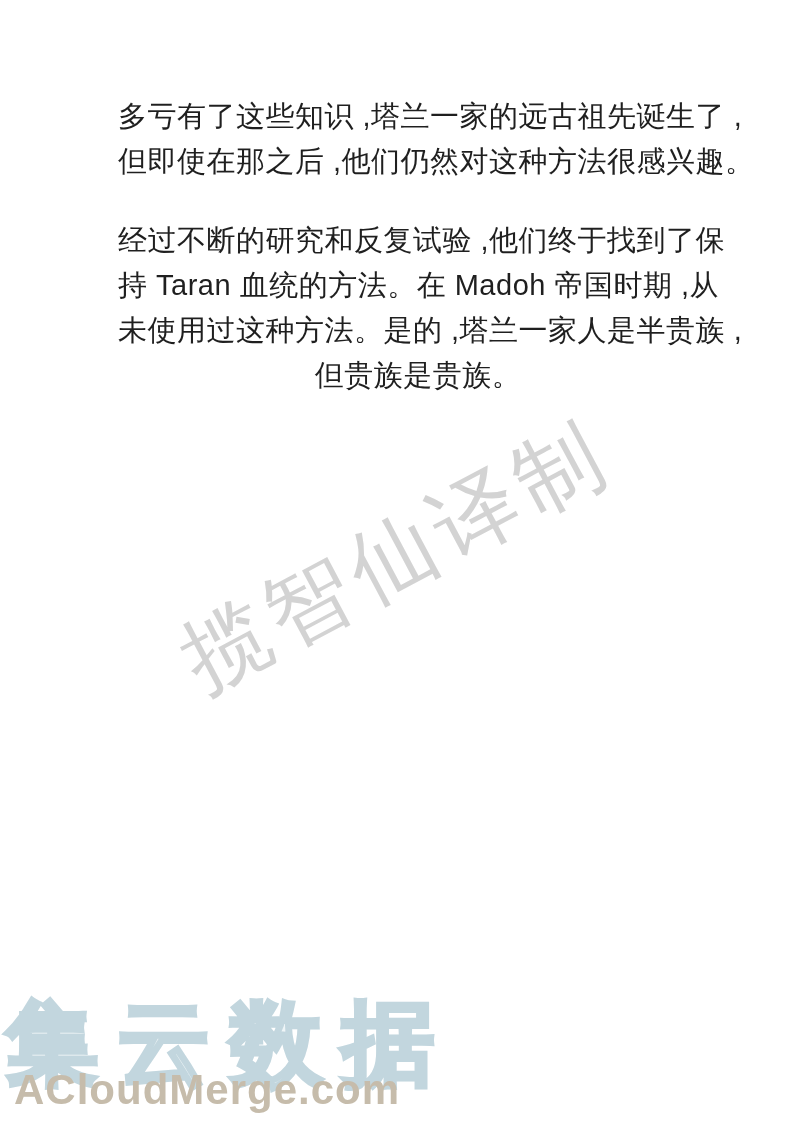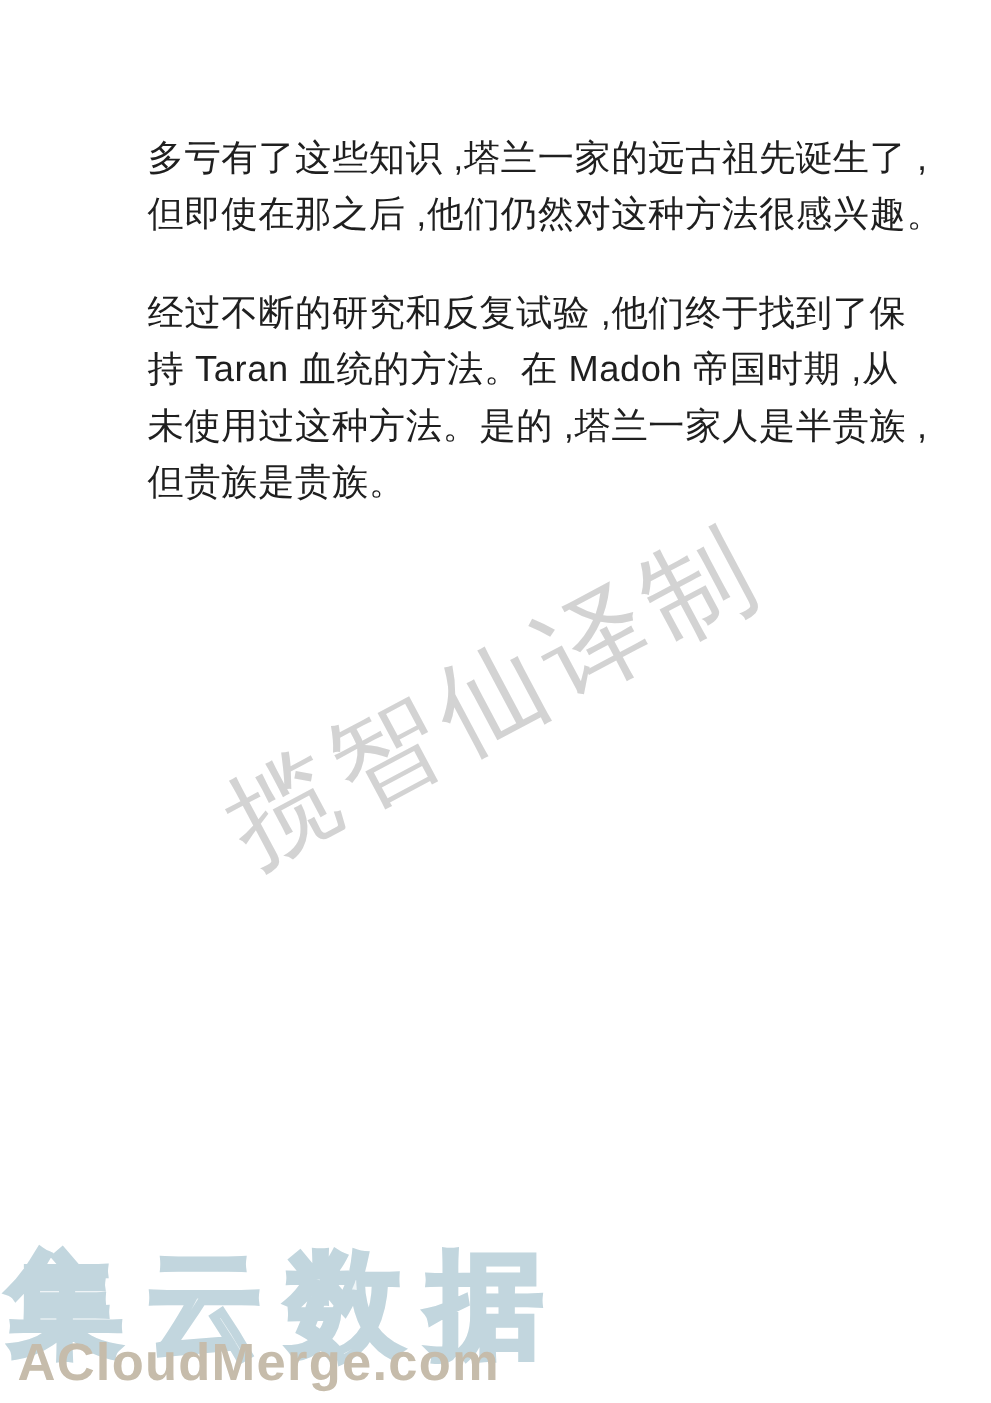--- a/index.html
+++ b/index.html
@@ -15,21 +15,21 @@
     position: absolute;
     left: 118px;
     top: 90px;
     width: 600px;
     color: #1f1f1f;
     font-size: 29px;
     line-height: 45px;
     letter-spacing: 0.5px;
     z-index: 3;
   }
-  .doc p { margin: 15px 0 34px 0; white-space: nowrap; }
+  .doc p { margin: 4px 0 34px 0; white-space: nowrap; text-align: center; }
   .wm-diagonal {
     position: absolute;
     left: 130px;
     top: 500px;
     width: 520px;
     height: 92px;
     text-align: center;
     font-size: 86px;
     letter-spacing: 8px;
     white-space: nowrap;

